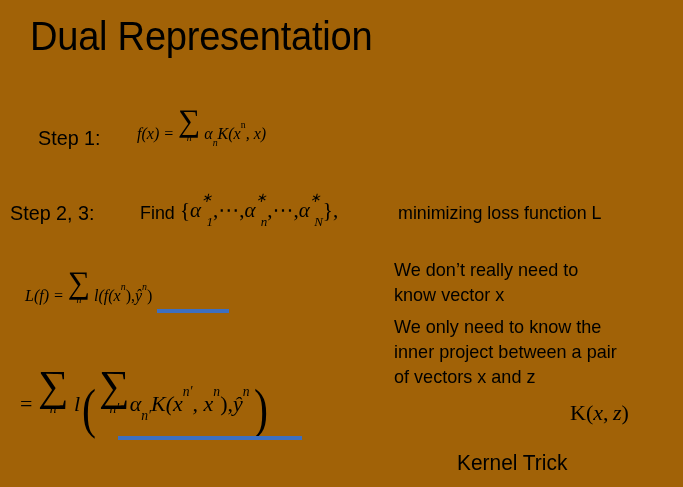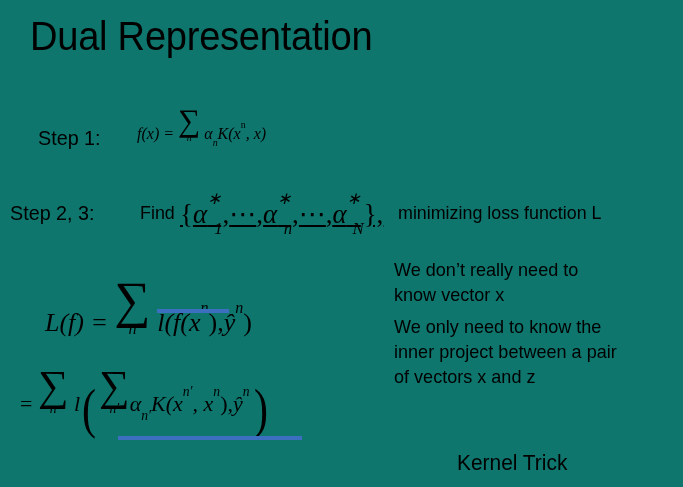--- a/index.html
+++ b/index.html
@@ -14,21 +14,21 @@
     overflow: hidden;
     font-family: "Liberation Sans", sans-serif;
     color: #000000;
     -webkit-font-smoothing: antialiased;
   }
   .slide {
     position: absolute;
     left: 0; top: 0;
     width: 683px;
     height: 487px;
-    background: #0f766e;
+    background: #a16207;
   }
 
   
   .slide-title {
     position: absolute;
     left: 30px;
     top: 13px;
     font-family: "Liberation Sans", sans-serif;
     font-size: 41px;
     font-weight: 300;
@@ -147,27 +147,27 @@
       <span class="sig">∑</span>
       <span class="lim">n</span>
     </span>
     <span><span>α</span><sub>n</sub></span><span class="mathup"><span class="math" style="position:static;">K(x</span><sup>n</sup><span class="math" style="position:static;">, x)</span></span>
   </div>
 
   <div class="txt" style="left:10px; top:200px; font-size:21px;">Step 2, 3:</div>
 
   <div class="txt" style="left:140px; top:201px; font-size:19px;">Find</div>
 
-  <div class="math" style="left:180px; top:198px; font-size:27px;text-decoration:underline;">
+  <div class="math" style="left:180px; top:198px; font-size:21px;">
     <span class="mathup">{</span><span><span>α</span><sup>∗</sup><sub style="margin-left:-0.42em;">1</sub></span><span class="mathup">,</span><span class="mathup">⋯</span><span class="mathup">,</span><span><span>α</span><sup>∗</sup><sub style="margin-left:-0.45em;">n</sub></span><span class="mathup">,</span><span class="mathup">⋯</span><span class="mathup">,</span><span><span>α</span><sup>∗</sup><sub style="margin-left:-0.50em;">N</sub></span><span class="mathup">},</span>
   </div>
 
   <div class="txt" style="left:398px; top:201px; font-size:19px;">minimizing loss function L</div>
 
-  <div class="math" style="left:25px; top:280px; font-size:26px;margin-left:20px;">
+  <div class="math" style="left:25px; top:270px; font-size:16px;">
     <span>L(f) =</span>
     <span class="sum">
       <span class="sig">∑</span>
       <span class="lim">n</span>
     </span>
     <span>l(</span><span><span>f(x</span><sup>n</sup><span class="mathup">),</span></span><span><span>ŷ</span><sup>n</sup></span><span class="mathup">)</span>
   </div>
 
   <div class="uline" style="left:157px; top:309px; width:72px;"></div>
 
@@ -187,16 +187,19 @@
 
   <div class="note" style="left:394px; top:257px;">
     <p>We don’t really need to</p>
     <p>know vector x</p>
     <div class="gap"></div>
     <p>We only need to know the</p>
     <p>inner project between a pair</p>
     <p>of vectors x and z</p>
   </div>
 
+  <div class="math" style="left:570px; top:400px; font-size:22px;">
+    <span class="mathup">K(</span><span>x</span><span class="mathup">,</span> <span>z</span><span class="mathup">)</span>
+  </div>
 
   <div class="kernel-trick" style="left:457px; top:450px;">Kernel Trick</div>
 
 </div>
 
 </body></html>

